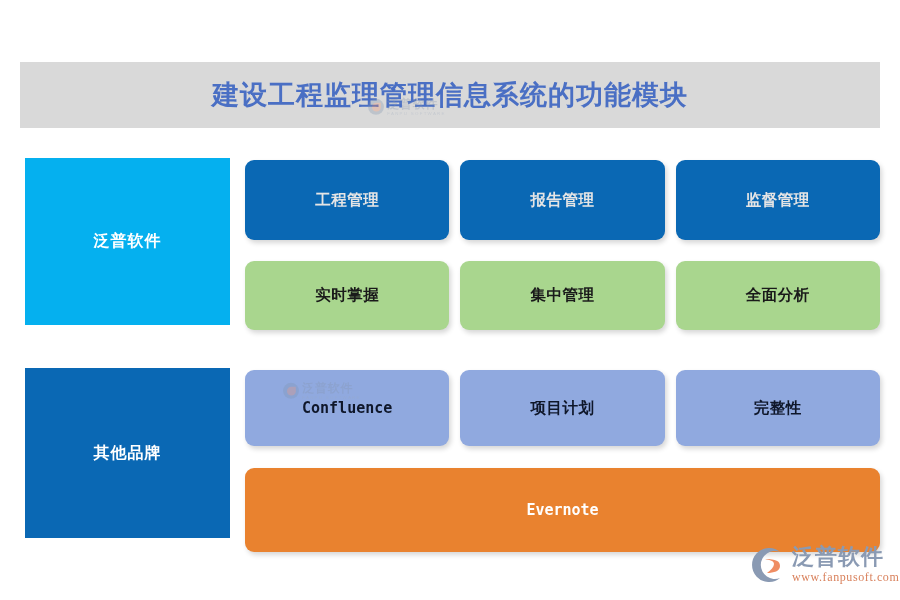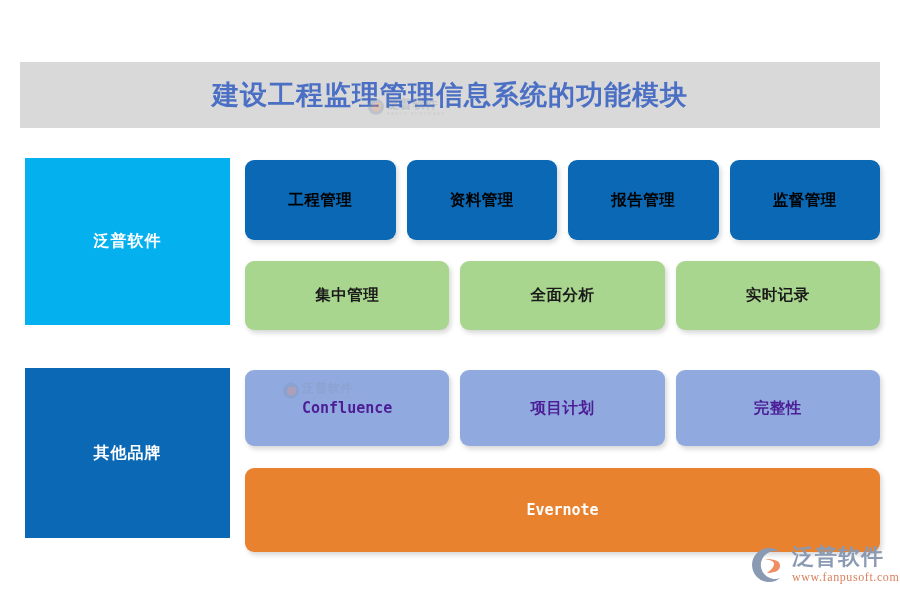--- a/index.html
+++ b/index.html
@@ -102,27 +102,27 @@
   }
 
   
   #card-row-0 { top: 160px; height: 80px; }
   #card-row-1 { top: 261px; height: 69px; }
   #card-row-2 { top: 370px; height: 76px; }
   #card-row-3 { top: 468px; height: 84px; }
 
   
   #card-row-0 .card { background: #0a68b4; }
-  #card-row-0 .card-label { color: #000000; font-family: Liberation Serif, serif; }
+  #card-row-0 .card-label { color: #e5e5e5; font-family: Liberation Serif, serif; }
 
   #card-row-1 .card { background: #a9d68e; }
   #card-row-1 .card-label { color: #1a1a1a; }
 
   #card-row-2 .card { background: #90a9df; }
-  #card-row-2 .card-label { color: #4c1d95; }
+  #card-row-2 .card-label { color: #0f172a; }
 
   #card-row-3 .card { background: #e9822f; }
   #card-row-3 .card-label { color: #ffffff; }
 
   
   .watermark {
     position: absolute;
     display: flex;
     align-items: center;
     gap: 4px;
@@ -212,39 +212,36 @@
 
   <div class="cat-block" id="cat-block-1">
     <span class="cat-label">其他品牌</span>
   </div>
 
   <div class="card-row" id="card-row-0">
     <div class="card">
       <span class="card-label">工程管理</span>
     </div>
     <div class="card">
-      <span class="card-label">资料管理</span>
-    </div>
-    <div class="card">
       <span class="card-label">报告管理</span>
     </div>
     <div class="card">
       <span class="card-label">监督管理</span>
     </div>
   </div>
 
   <div class="card-row" id="card-row-1">
     <div class="card">
+      <span class="card-label">实时掌握</span>
+    </div>
+    <div class="card">
       <span class="card-label">集中管理</span>
     </div>
     <div class="card">
       <span class="card-label">全面分析</span>
-    </div>
-    <div class="card">
-      <span class="card-label">实时记录</span>
     </div>
   </div>
 
   <div class="card-row" id="card-row-2">
     <div class="card">
       <span class="card-label latin">Confluence</span>
     </div>
     <div class="card">
       <span class="card-label">项目计划</span>
     </div>

